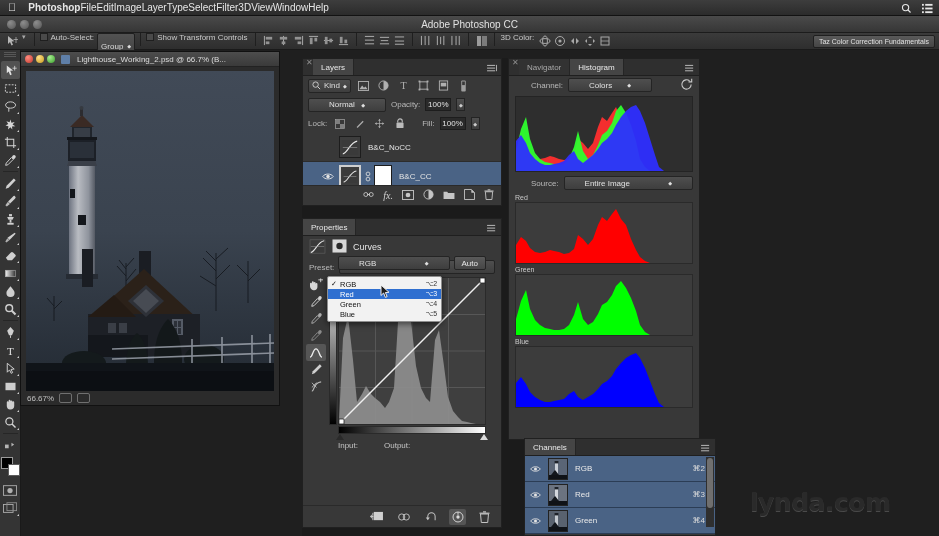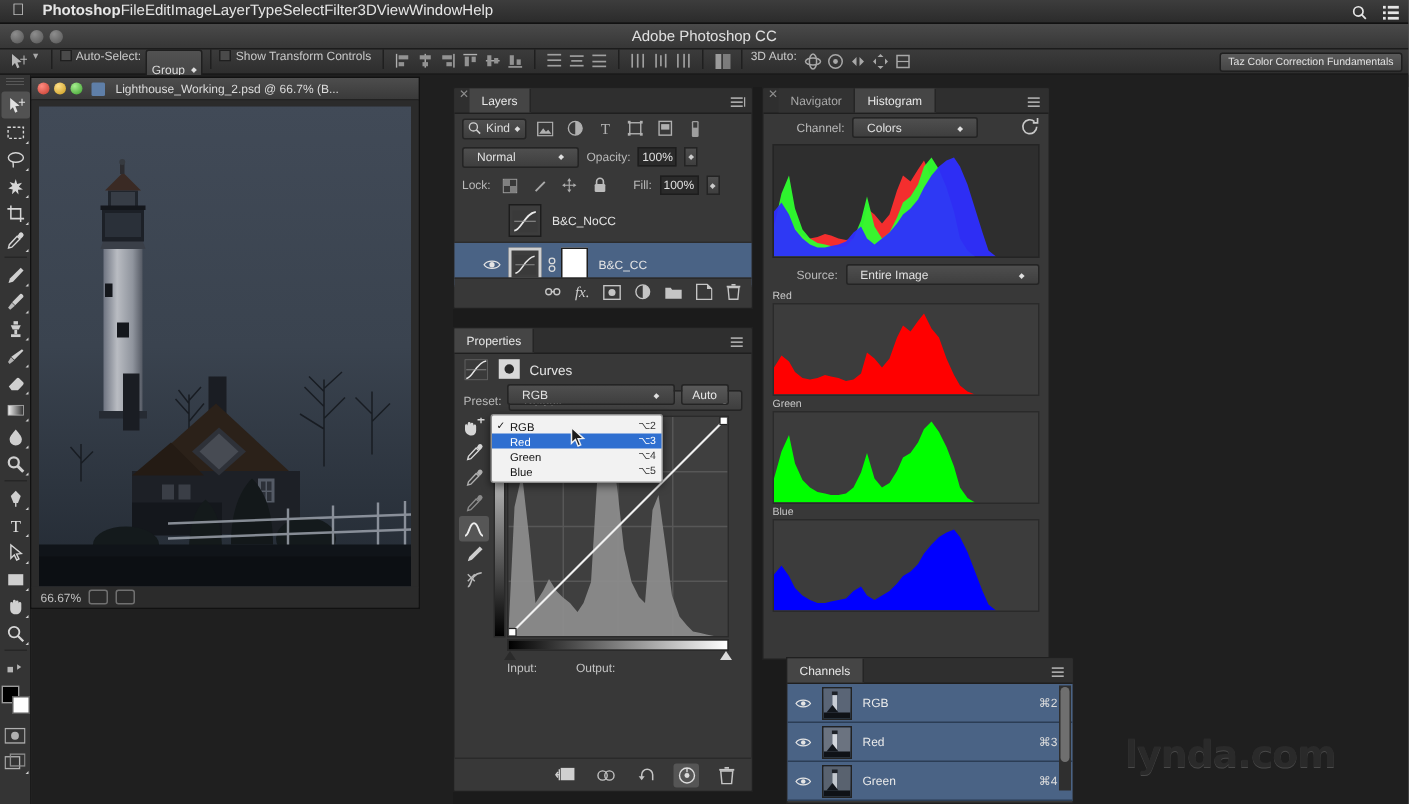--- a/index.html
+++ b/index.html
@@ -135,21 +135,21 @@
   .lrow { display: flex; align-items: center; height: 19px; padding: 0 5px; gap: 5px; }
   .search-kind {
     height: 14px; background: linear-gradient(#4f4f4f,#3e3e3e); border: 1px solid #242424;
     border-radius: 2px; display: flex; align-items: center; gap: 3px; padding: 0 3px;
     font-size: 8px; color: #ddd;
   }
   .filt-ic { width: 15px; height: 14px; display: flex; align-items: center; justify-content: center; opacity: .85; }
   .sel-box {
     height: 14px; background: linear-gradient(#4f4f4f,#3e3e3e); border: 1px solid #242424;
     border-radius: 2px; display: flex; align-items: center; justify-content: space-between;
-    padding: 0 9px; font-size: 8px; color: #e0e0e0;
+    padding: 0 20px; font-size: 8px; color: #e0e0e0;
   }
   .num-box {
     height: 13px; min-width: 26px; background: #2a2a2a; border: 1px solid #1d1d1d;
     font-size: 8px; color: #e0e0e0; display: flex; align-items: center; justify-content: center;
   }
   .tiny-lbl { font-size: 8px; color: #b9b9b9; }
   .stepper { width: 9px; height: 13px; background: linear-gradient(#4f4f4f,#3e3e3e);
     border: 1px solid #242424; display: flex; align-items: center; justify-content: center;
     font-size: 5px; color: #ccc; }
   .layer-item {
@@ -394,21 +394,21 @@
     </span>
   <span class="ob-sep"></span>
   <span class="ob-icon">
       <svg width="12" height="12" viewBox="0 0 12 12">
         <rect x="1" y="1" width="4" height="10" fill="#b5b5b5"></rect>
         <rect x="6" y="1" width="5" height="10" fill="#8e8e8e"></rect>
         <rect x="5" y="1" width="1" height="10" fill="#3a3a3a"></rect>
       </svg>
     </span>
   <span class="ob-sep"></span>
-  <span class="ob-lbl">3D Auto:</span>
+  <span class="ob-lbl">3D Color:</span>
   <span class="ob-icon">
       <svg width="12" height="12" viewBox="0 0 12 12">
         <ellipse cx="6" cy="6" rx="5" ry="2.4" fill="none" stroke="#c5c5c5" stroke-width="1"></ellipse>
         <ellipse cx="6" cy="6" rx="2.4" ry="5" fill="none" stroke="#c5c5c5" stroke-width="1"></ellipse>
       </svg>
     </span>
   <span class="ob-icon">
       <svg width="12" height="12" viewBox="0 0 12 12">
         <circle cx="6" cy="6" r="4.5" fill="none" stroke="#c5c5c5" stroke-width="1"></circle>
         <circle cx="6" cy="6" r="1.6" fill="#c5c5c5"></circle>

